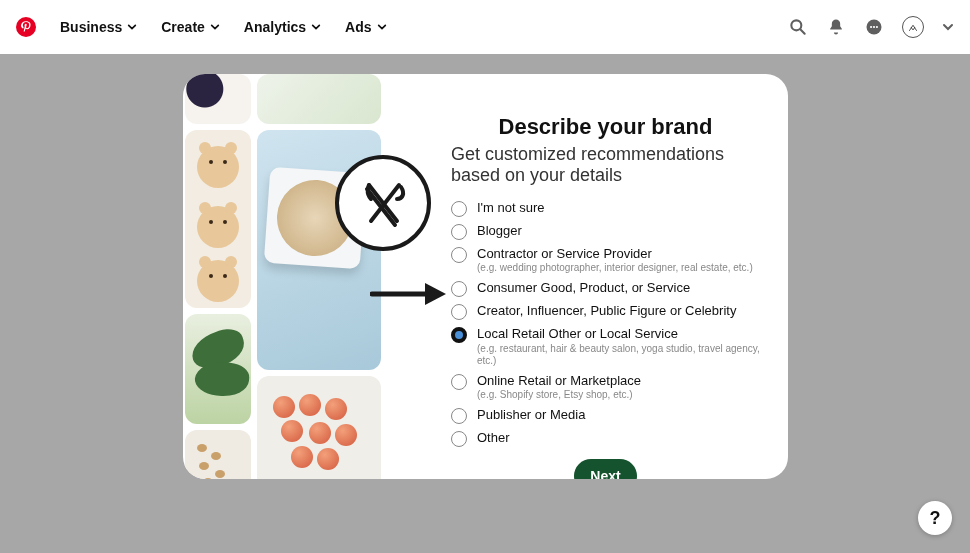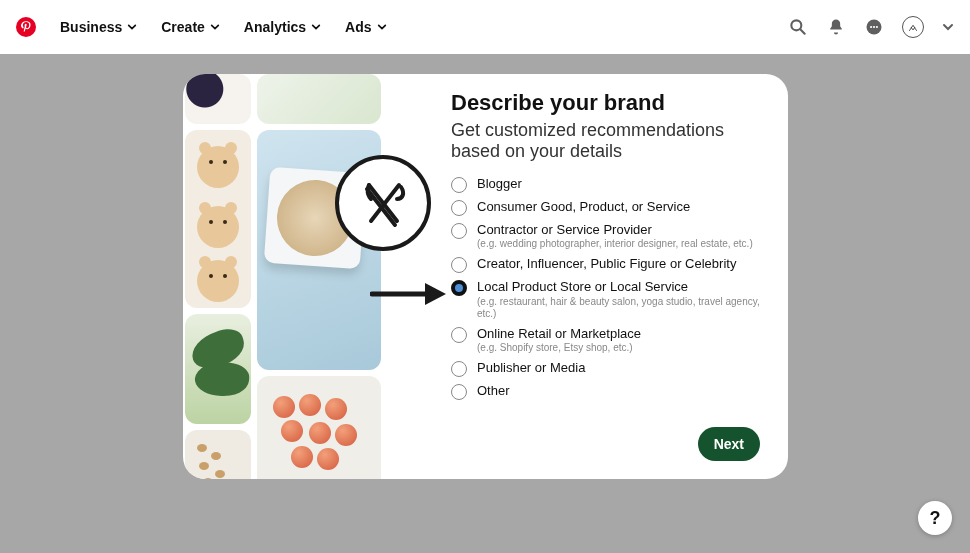--- a/index.html
+++ b/index.html
@@ -12,21 +12,21 @@
   .logo { width: 20px; height: 20px; }
   .nav-item { display: flex; align-items: center; gap: 5px; font-size: 14px; font-weight: 600; color: #111; cursor: pointer; }
   .chev-down { width: 10px; height: 10px; }
   .nav-right { margin-left: auto; display: flex; align-items: center; gap: 18px; }
   .nav-icon { color: #5f5f5f; display:flex; align-items:center; justify-content:center; }
   .avatar { width: 22px; height: 22px; border-radius: 50%; border: 1px solid #555; display:flex; align-items:center; justify-content:center; font-size:10px; }
 
   
   .modal { position: absolute; left: 183px; top: 74px; width: 605px; height: 405px; background: #fff; border-radius: 22px; overflow: hidden; display: flex; }
   .modal-left { width: 200px; position: relative; overflow: hidden; }
-  .modal-right { flex: 1; padding: 16px 28px 18px 68px; position: relative; display:flex; flex-direction:column; }
+  .modal-right { flex: 1; padding: 40px 28px 18px 68px; position: relative; display:flex; flex-direction:column;align-items:center; }
   .title { font-size: 22px; font-weight: 700; color: #111; margin-bottom: 4px; }
   .subtitle { font-size: 18px; color: #333; margin-bottom: 14px; }
   .options { display: flex; flex-direction: column; gap: 6px; }
   .option { display: flex; align-items: flex-start; gap: 10px; cursor: pointer; }
   .radio { width: 16px; height: 16px; border-radius: 50%; border: 1.2px solid #888; flex: none; margin-top: 1px; background:#fff; }
   .radio.selected { border: 4px solid #111; width:16px; height:16px; background:#4a90d9; }
   .opt-text { display:flex; flex-direction:column; }
   .opt-label { font-size: 13px; color: #111; line-height: 1.25; }
   .opt-sub { font-size: 10px; color: #888; line-height: 1.2; }
   .footer { margin-top: auto; display: flex; justify-content: flex-end; gap: 10px; padding-top: 12px; }
@@ -176,46 +176,52 @@
 
     </div>
   </div>
   <div class="modal-right">
     <div class="title">Describe your brand</div>
     <div class="subtitle">Get customized recommendations based on your details</div>
     <div class="options" id="options-container">
         <div class="option">
           <div class="radio"></div>
           <div class="opt-text">
+            <div class="opt-label">I'm not sure</div>
+          </div>
+        </div>
+        <div class="option">
+          <div class="radio"></div>
+          <div class="opt-text">
             <div class="opt-label">Blogger</div>
-          </div>
-        </div>
-        <div class="option">
-          <div class="radio"></div>
-          <div class="opt-text">
-            <div class="opt-label">Consumer Good, Product, or Service</div>
           </div>
         </div>
         <div class="option">
           <div class="radio"></div>
           <div class="opt-text">
             <div class="opt-label">Contractor or Service Provider</div>
             <div class="opt-sub">(e.g. wedding photographer, interior designer, real estate, etc.)</div>
           </div>
         </div>
         <div class="option">
           <div class="radio"></div>
           <div class="opt-text">
+            <div class="opt-label">Consumer Good, Product, or Service</div>
+          </div>
+        </div>
+        <div class="option">
+          <div class="radio"></div>
+          <div class="opt-text">
             <div class="opt-label">Creator, Influencer, Public Figure or Celebrity</div>
           </div>
         </div>
         <div class="option">
           <div class="radio selected"></div>
           <div class="opt-text">
-            <div class="opt-label">Local Product Store or Local Service</div>
+            <div class="opt-label">Local Retail Other or Local Service</div>
             <div class="opt-sub">(e.g. restaurant, hair &amp; beauty salon, yoga studio, travel agency, etc.)</div>
           </div>
         </div>
         <div class="option">
           <div class="radio"></div>
           <div class="opt-text">
             <div class="opt-label">Online Retail or Marketplace</div>
             <div class="opt-sub">(e.g. Shopify store, Etsy shop, etc.)</div>
           </div>
         </div>

